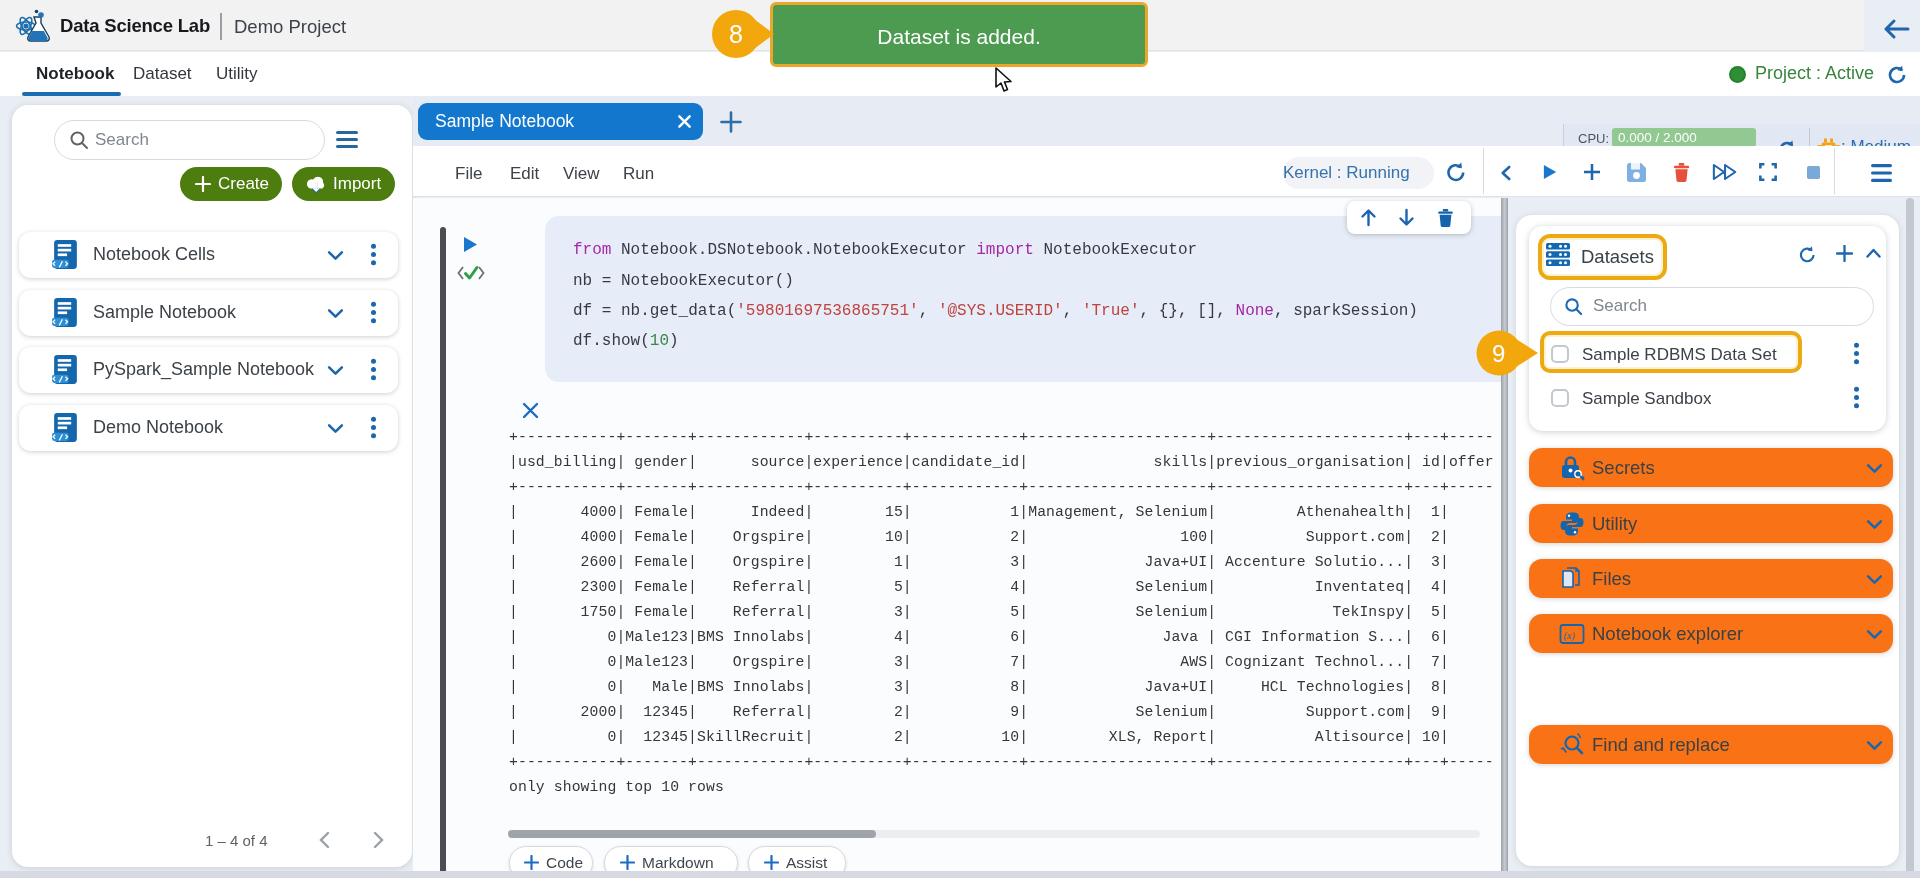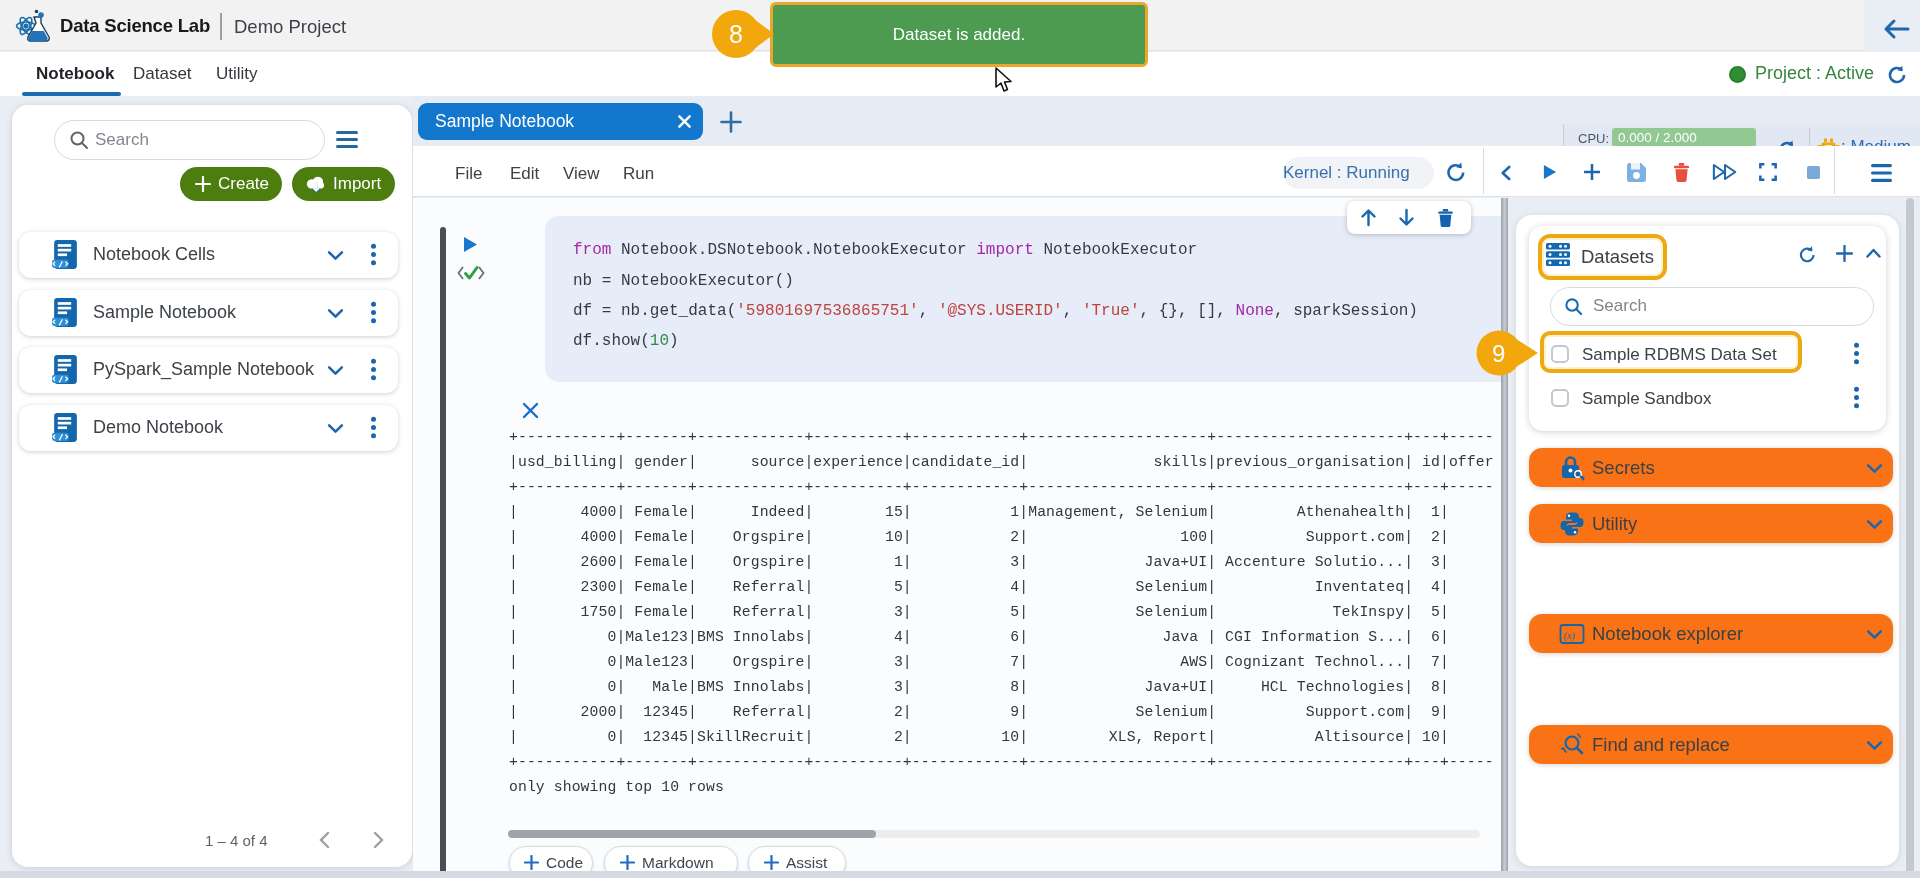--- a/index.html
+++ b/index.html
@@ -53,21 +53,21 @@
 #dsbox { position:absolute; left:9px; top:8px; width:129px; height:46px; border:4px solid #eda911; border-radius:12px; box-shadow:inset 0 0 0 2px #fdf2cf;}
 #rsearch { position:absolute; left:21px; top:61px; width:324px; height:39px; border:1.5px solid #d7dbe1; border-radius:20px; background:#fff; }
 #rdbmsbox { position:absolute; left:11px; top:105px; width:262px; height:42px; border:4px solid #eda911; border-radius:10px; box-shadow:inset 0 0 0 2px #fdf2cf;}
 .chk { position:absolute; width:18px; height:18px; border:2px solid #c3c8cf; border-radius:5px; background:#fff; }
 .rsect { position:absolute; left:13px; width:364px; height:39px; background:#f97316; border-radius:13px; box-shadow:0 1px 5px rgba(60,64,67,.22); }
 .rsect .tt { position:absolute; left:63px; top:9px; font-size:18.5px; color:#3a4147; }
 .rsect svg.icn { position:absolute; left:30px; top:7px; }
 .rsect .schev { position:absolute; left:337px; top:15px; width:17px; height:11px; }
 
 #toast { position:absolute; left:770px; top:2px; width:378px; height:65px; background:#4d9b50; border:3px solid #eaa72c; border-radius:6px; }
-#toast span { position:absolute; left:0; right:0; top:20px; text-align:center; color:#fff; font-size:17px; }
+#toast span { position:absolute; left:0; right:0; top:20px; text-align:center; color:#fff; font-size:21px; }
 
 #vscroll1 { position:absolute; left:1501px; top:198px; width:7px; height:680px; background:linear-gradient(90deg,#9aa0a8,#c9ccd2 55%,#9aa0a8); }
 #vscroll2 { position:absolute; left:1906px; top:198px; width:8px; height:680px; background:#c4c9d0; border-radius:4px; }
 #hstrip { position:absolute; left:0; top:871px; width:1920px; height:7px; background:#d6d9e1; z-index:60; }
 </style>
 </head>
 <body>
 <svg width="0" height="0" style="position:absolute">
 <defs>
 <g id="book">
@@ -446,20 +446,31 @@
       <path d="M12.5 1.5 c-4 0 -5.5 1.8 -5.5 4 v3 h6 v1.5 H4.5 c-2 0 -3 1.8 -3 4.5 s1 4.5 3 4.5 h2.5 v-3 c0 -2.5 2 -4 4.5 -4 h5 c2 0 3.5 -1.5 3.5 -3.5 v-3 c0 -2.2 -1.5 -4 -5 -4 z" fill="#1565ad"></path>
       <path d="M13.5 24.5 c4 0 5.5 -1.8 5.5 -4 v-3 h-6 V16 h8.5 c2 0 3 -1.8 3 -4.5 s-1 -4.5 -3 -4.5 H19 v3 c0 2.5 -2 4 -4.5 4 h-5 c-2 0 -3.5 1.5 -3.5 3.5 v3 c0 2.2 1.5 4 5 4 z" fill="#1565ad"></path>
       <circle cx="10" cy="4.8" r="1.2" fill="#fff"></circle>
         <circle cx="16" cy="21.2" r="1.2" fill="#fff"></circle>
     </svg>
     <span class="tt">Utility</span>
       <svg class="schev" viewBox="0 0 16 10">
         <use href="#chevd"></use>
       </svg>
   </div>
+  <div class="rsect" style="top:344px">
+    <svg class="icn" width="26" height="26" viewBox="0 0 26 26">
+      <path d="M4 5 h8 l2 2 v14 h-10 z" fill="#dfe7f2" stroke="#1565ad" stroke-width="1.6"></path>
+      <path d="M8 2 h9 l3 3 v14 h-4" fill="none" stroke="#1565ad" stroke-width="1.6"></path>
+      <path d="M17 2 v3 h3" fill="none" stroke="#1565ad" stroke-width="1.4"></path>
+    </svg>
+    <span class="tt">Files</span>
+      <svg class="schev" viewBox="0 0 16 10">
+        <use href="#chevd"></use>
+      </svg>
+  </div>
   <div class="rsect" style="top:399px">
     <svg class="icn" width="26" height="26" viewBox="0 0 26 26">
       <rect x="1.5" y="4" width="23" height="18" rx="2.5" fill="none" stroke="#1565ad" stroke-width="1.8"></rect>
       <text x="5" y="17.5" font-family="Liberation Serif,serif" font-style="italic" font-size="10" fill="#1565ad">(x)</text>
     </svg>
     <span class="tt">Notebook explorer</span>
       <svg class="schev" viewBox="0 0 16 10">
         <use href="#chevd"></use>
       </svg>
   </div>

